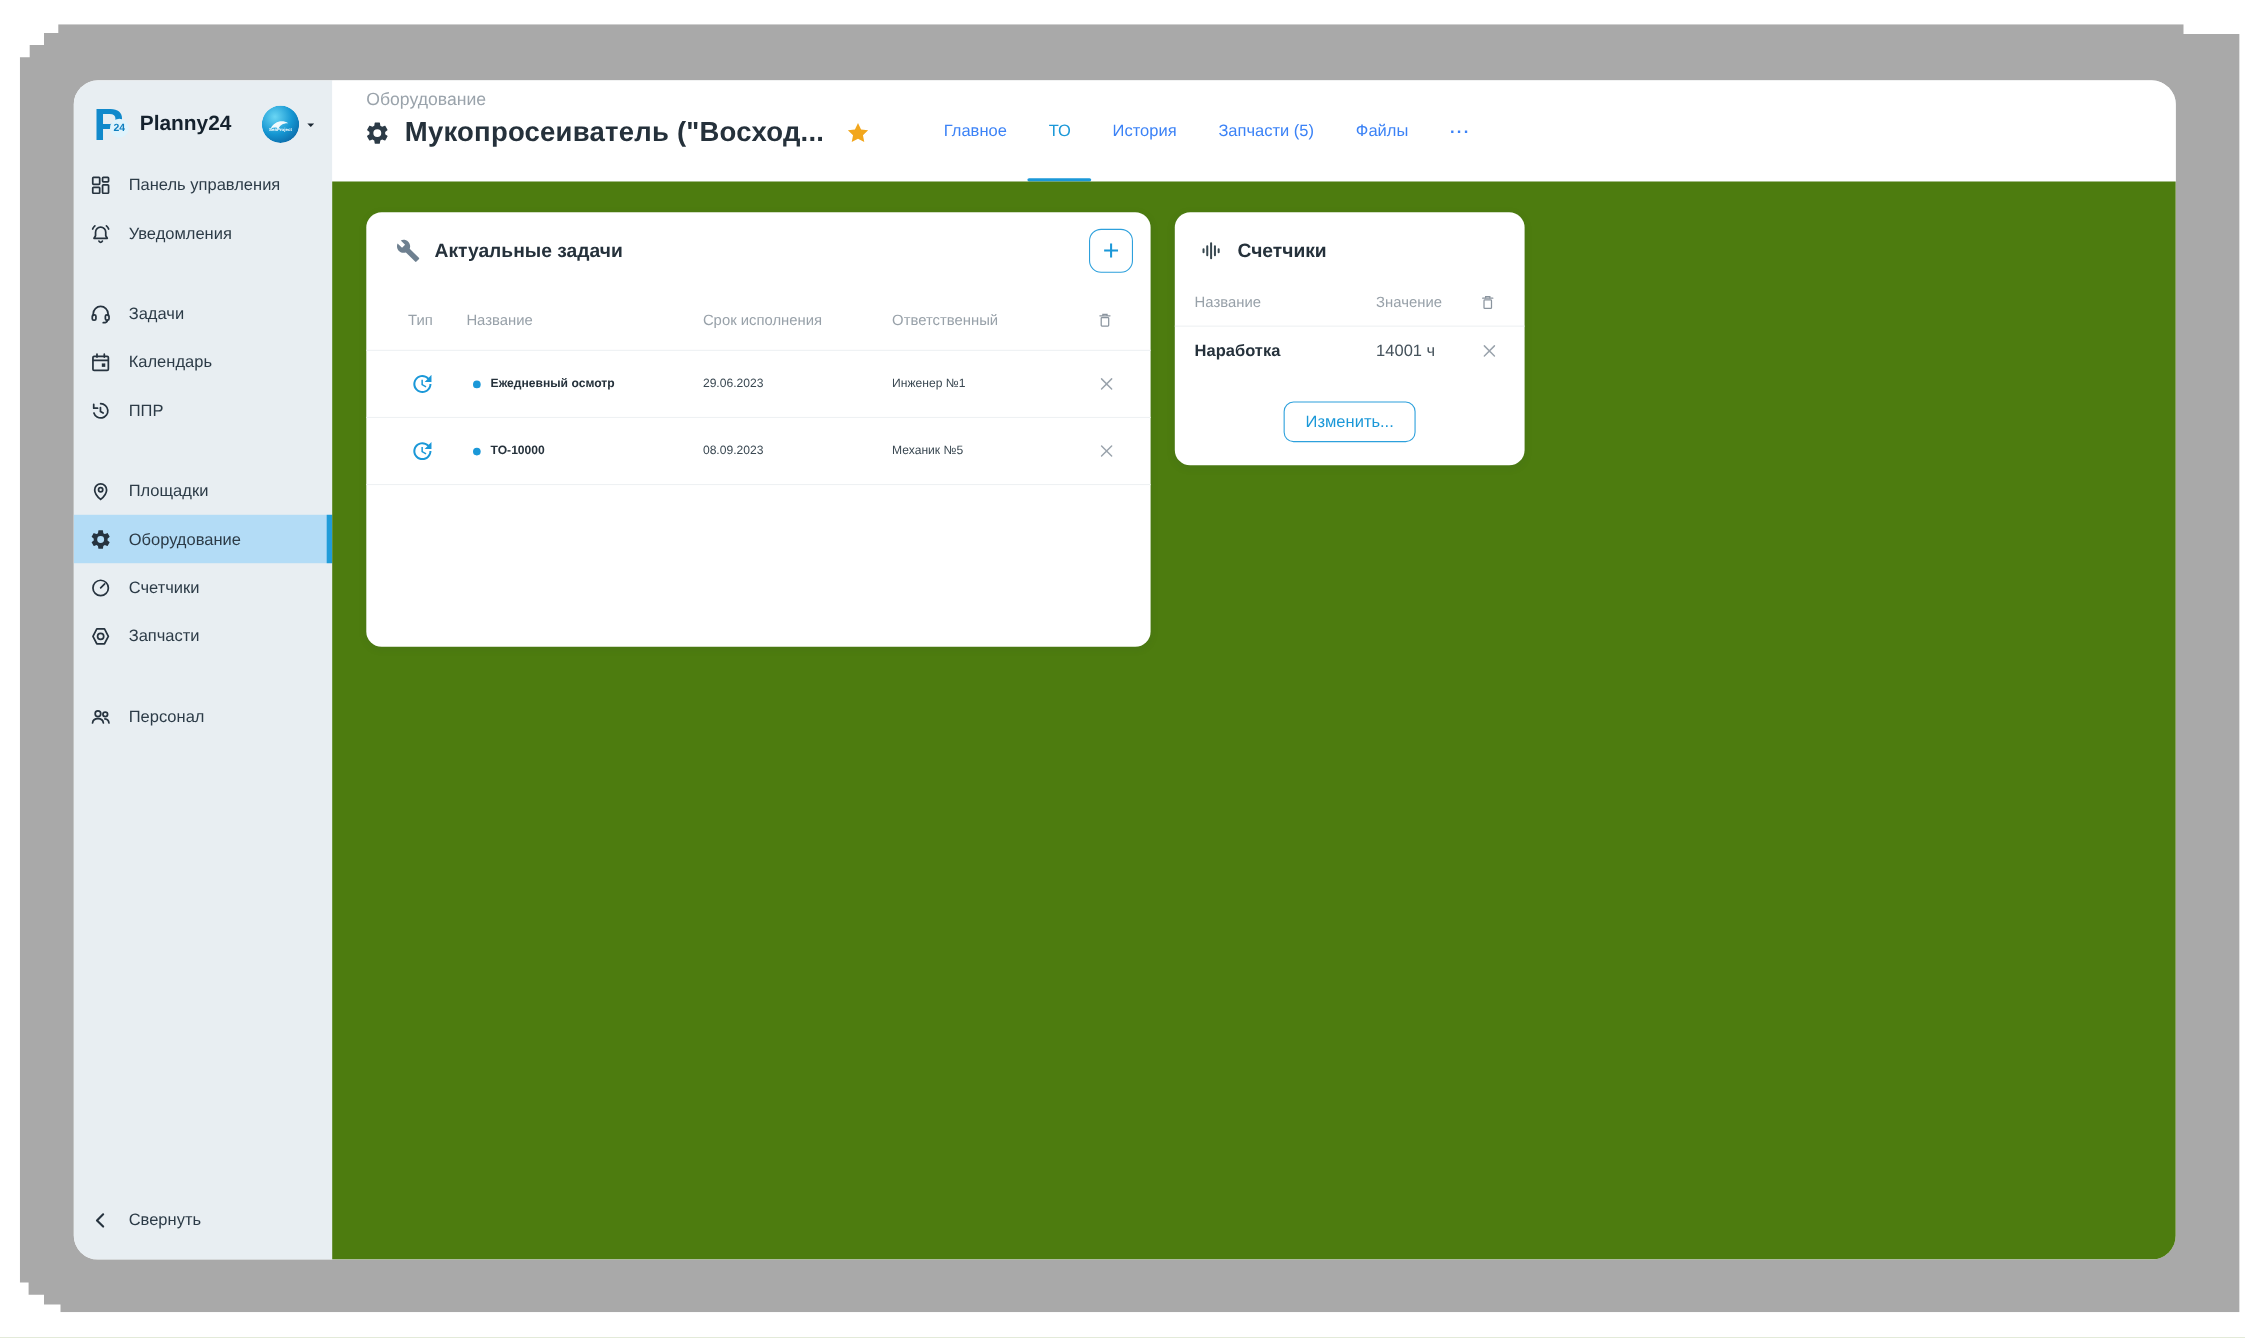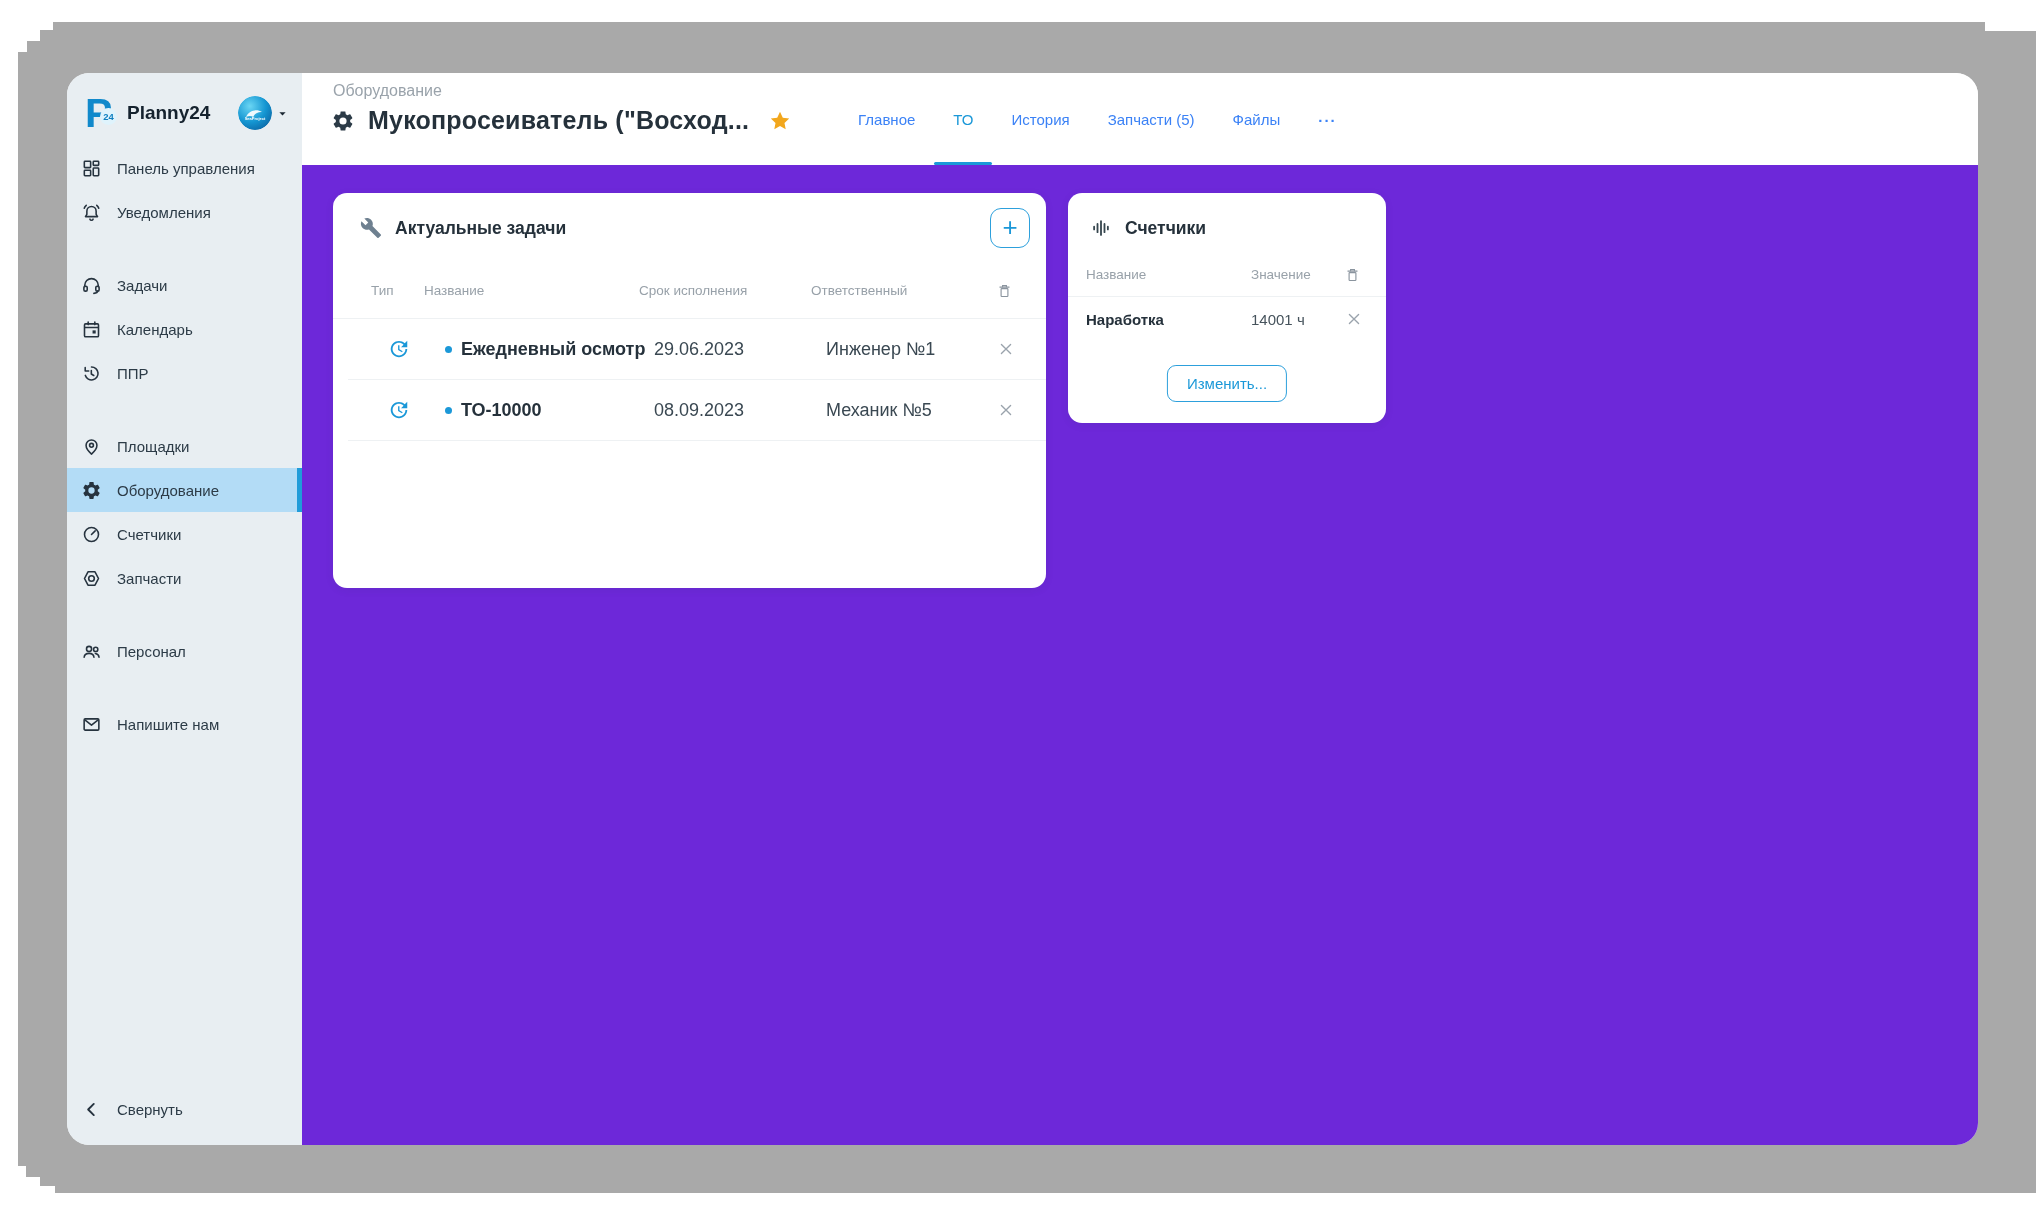--- a/index.html
+++ b/index.html
@@ -48,37 +48,37 @@
   .page-title{font-size:25px;font-weight:700;color:#25313b;letter-spacing:.2px;white-space:nowrap;}
   .fav-star{width:24px;height:24px;margin-left:6px;display:flex;cursor:pointer;}
 
   .tabs{position:absolute;left:556px;top:0;height:100%;display:flex;gap:38px;}
   .tab{display:flex;align-items:center;font-size:15px;color:#3b82f6;cursor:pointer;position:relative;}
   .tab.active{color:#1b98d8;}
   .tab.active::after{content:"";position:absolute;bottom:0;left:-19px;right:-19px;height:3px;
     background:#1b98d8;border-radius:2px;}
   .tab-more{letter-spacing:2px;font-weight:700;transform:translateY(-3px);}
 
-  .content{position:absolute;left:0;top:92px;right:0;bottom:0;background:#6d28d9;padding-left:47px;}
+  .content{position:absolute;left:0;top:92px;right:0;bottom:0;background:#4d7c0f;padding-left:47px;}
   .card{position:absolute;background:#ffffff;border-radius:14px;box-shadow:0 2px 8px rgba(35,60,80,.09);}
   .card-tasks{left:31px;top:28px;width:713px;height:395px;}
   .card-counters{left:766px;top:28px;width:318px;height:230px;}
 
   .card-head{display:flex;align-items:center;gap:13px;padding:24px 0 0 27px;height:46px;}
   .card-head-ic{width:22px;height:22px;display:flex;}
   .card-title{font-size:17.5px;font-weight:700;color:#25313b;}
 
   .add-btn{position:absolute;right:16px;top:15px;width:40px;height:40px;border:1.6px solid #2da0dc;
     border-radius:11px;background:#fff;color:#1b98d8;font-size:26px;font-weight:400;line-height:1;
     display:flex;align-items:center;justify-content:center;cursor:pointer;padding:0 0 3px 0;}
 
   .t-grid{display:grid;grid-template-columns:53px 215px 172px 1fr 22px;align-items:center;
     padding:0 28px 0 38px;}
   .t-head{height:56px;margin-top:24px;border-bottom:1px solid #eef1f3;color:#98a1a9;font-size:13.5px;}
-  .t-row{height:61px;border-bottom:1px solid #eef1f3;font-size:18px;color:#3a4852;margin-left:15px;}
+  .t-row{height:61px;border-bottom:1px solid #eef1f3;font-size:11px;color:#3a4852;}
   .type-ic{width:22px;height:22px;display:flex;margin-left:2px;}
   .row-name{display:flex;align-items:center;gap:9px;font-weight:700;color:#25313b;padding-left:6px;}
   .dot{width:7px;height:7px;border-radius:50%;background:#1b98d8;flex:0 0 auto;}
   .del-ic{width:17px;height:17px;color:#8a949e;display:flex;}
   .x-btn{width:20px;height:20px;color:#9aa3ac;display:flex;cursor:pointer;background:none;border:none;padding:0;}
 
   .c-grid{display:grid;grid-template-columns:165px 1fr 22px;align-items:center;padding:0 20px 0 18px;}
   .c-head{height:44px;margin-top:14px;border-bottom:1px solid #eef1f3;color:#98a1a9;font-size:13.5px;}
   .c-row{height:44px;font-size:15px;color:#46535c;}
   .c-row .cname{font-weight:700;color:#25313b;}
@@ -248,31 +248,20 @@
                 <circle cx="16.8" cy="9.6" r="2.4"></circle>
                 <path d="M16.4 14.3c2.3.3 4 1.7 4.2 4.3"></path>
               </g>
             </svg>
         </span>
         <span class="nav-label">Персонал</span>
       </div>
 
       <div class="nav-gap"></div>
 
-      <div class="nav-item">
-        <span class="nav-ic">
-          <svg viewBox="0 0 24 24">
-              <g fill="none" stroke="currentColor" stroke-width="1.8" stroke-linejoin="round">
-                <rect x="3.6" y="5.6" width="16.8" height="12.8" rx="1.2"></rect>
-                <path d="M4.4 6.8l7.6 6 7.6-6"></path>
-              </g>
-            </svg>
-        </span>
-        <span class="nav-label">Напишите нам</span>
-      </div>
     </div>
 
     <div class="collapse">
       <div class="nav-item">
         <span class="nav-ic">
           <svg viewBox="0 0 24 24">
               <path fill="none" stroke="currentColor" stroke-width="2.2" stroke-linecap="round" stroke-linejoin="round" d="M14.6 5.6L8.2 12l6.4 6.4"></path>
             </svg>
         </span>
         <span class="nav-label">Свернуть</span>

